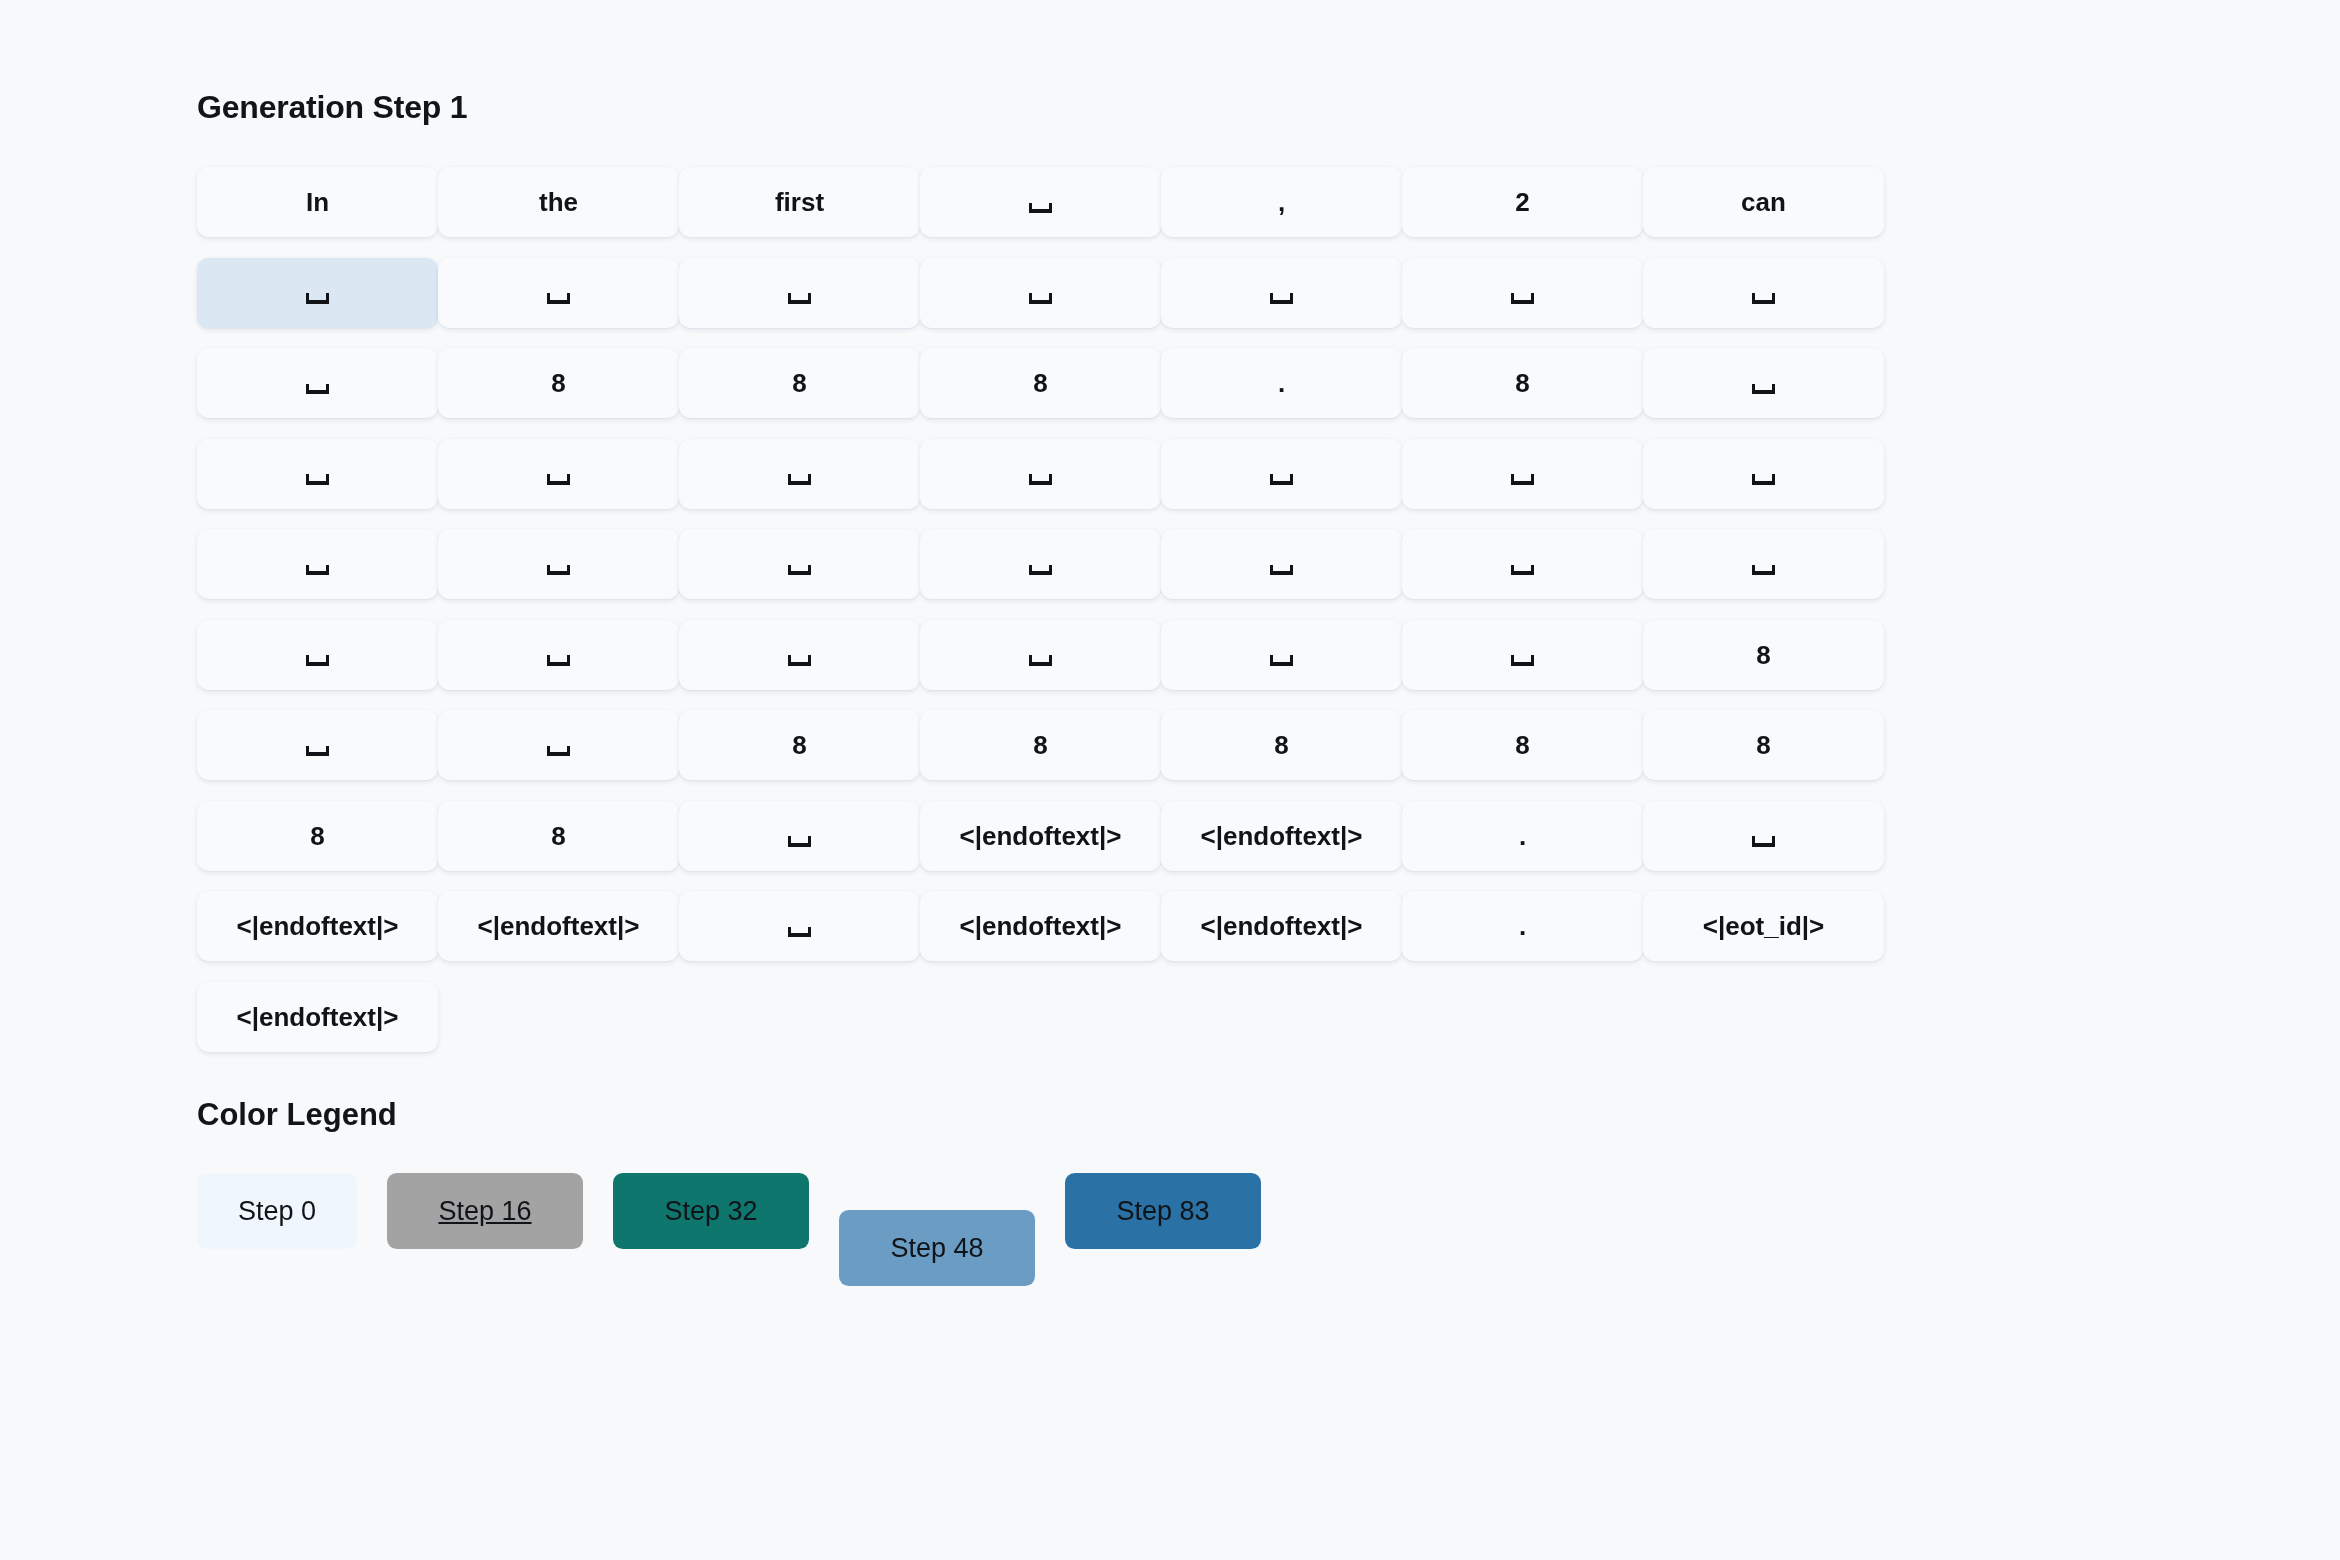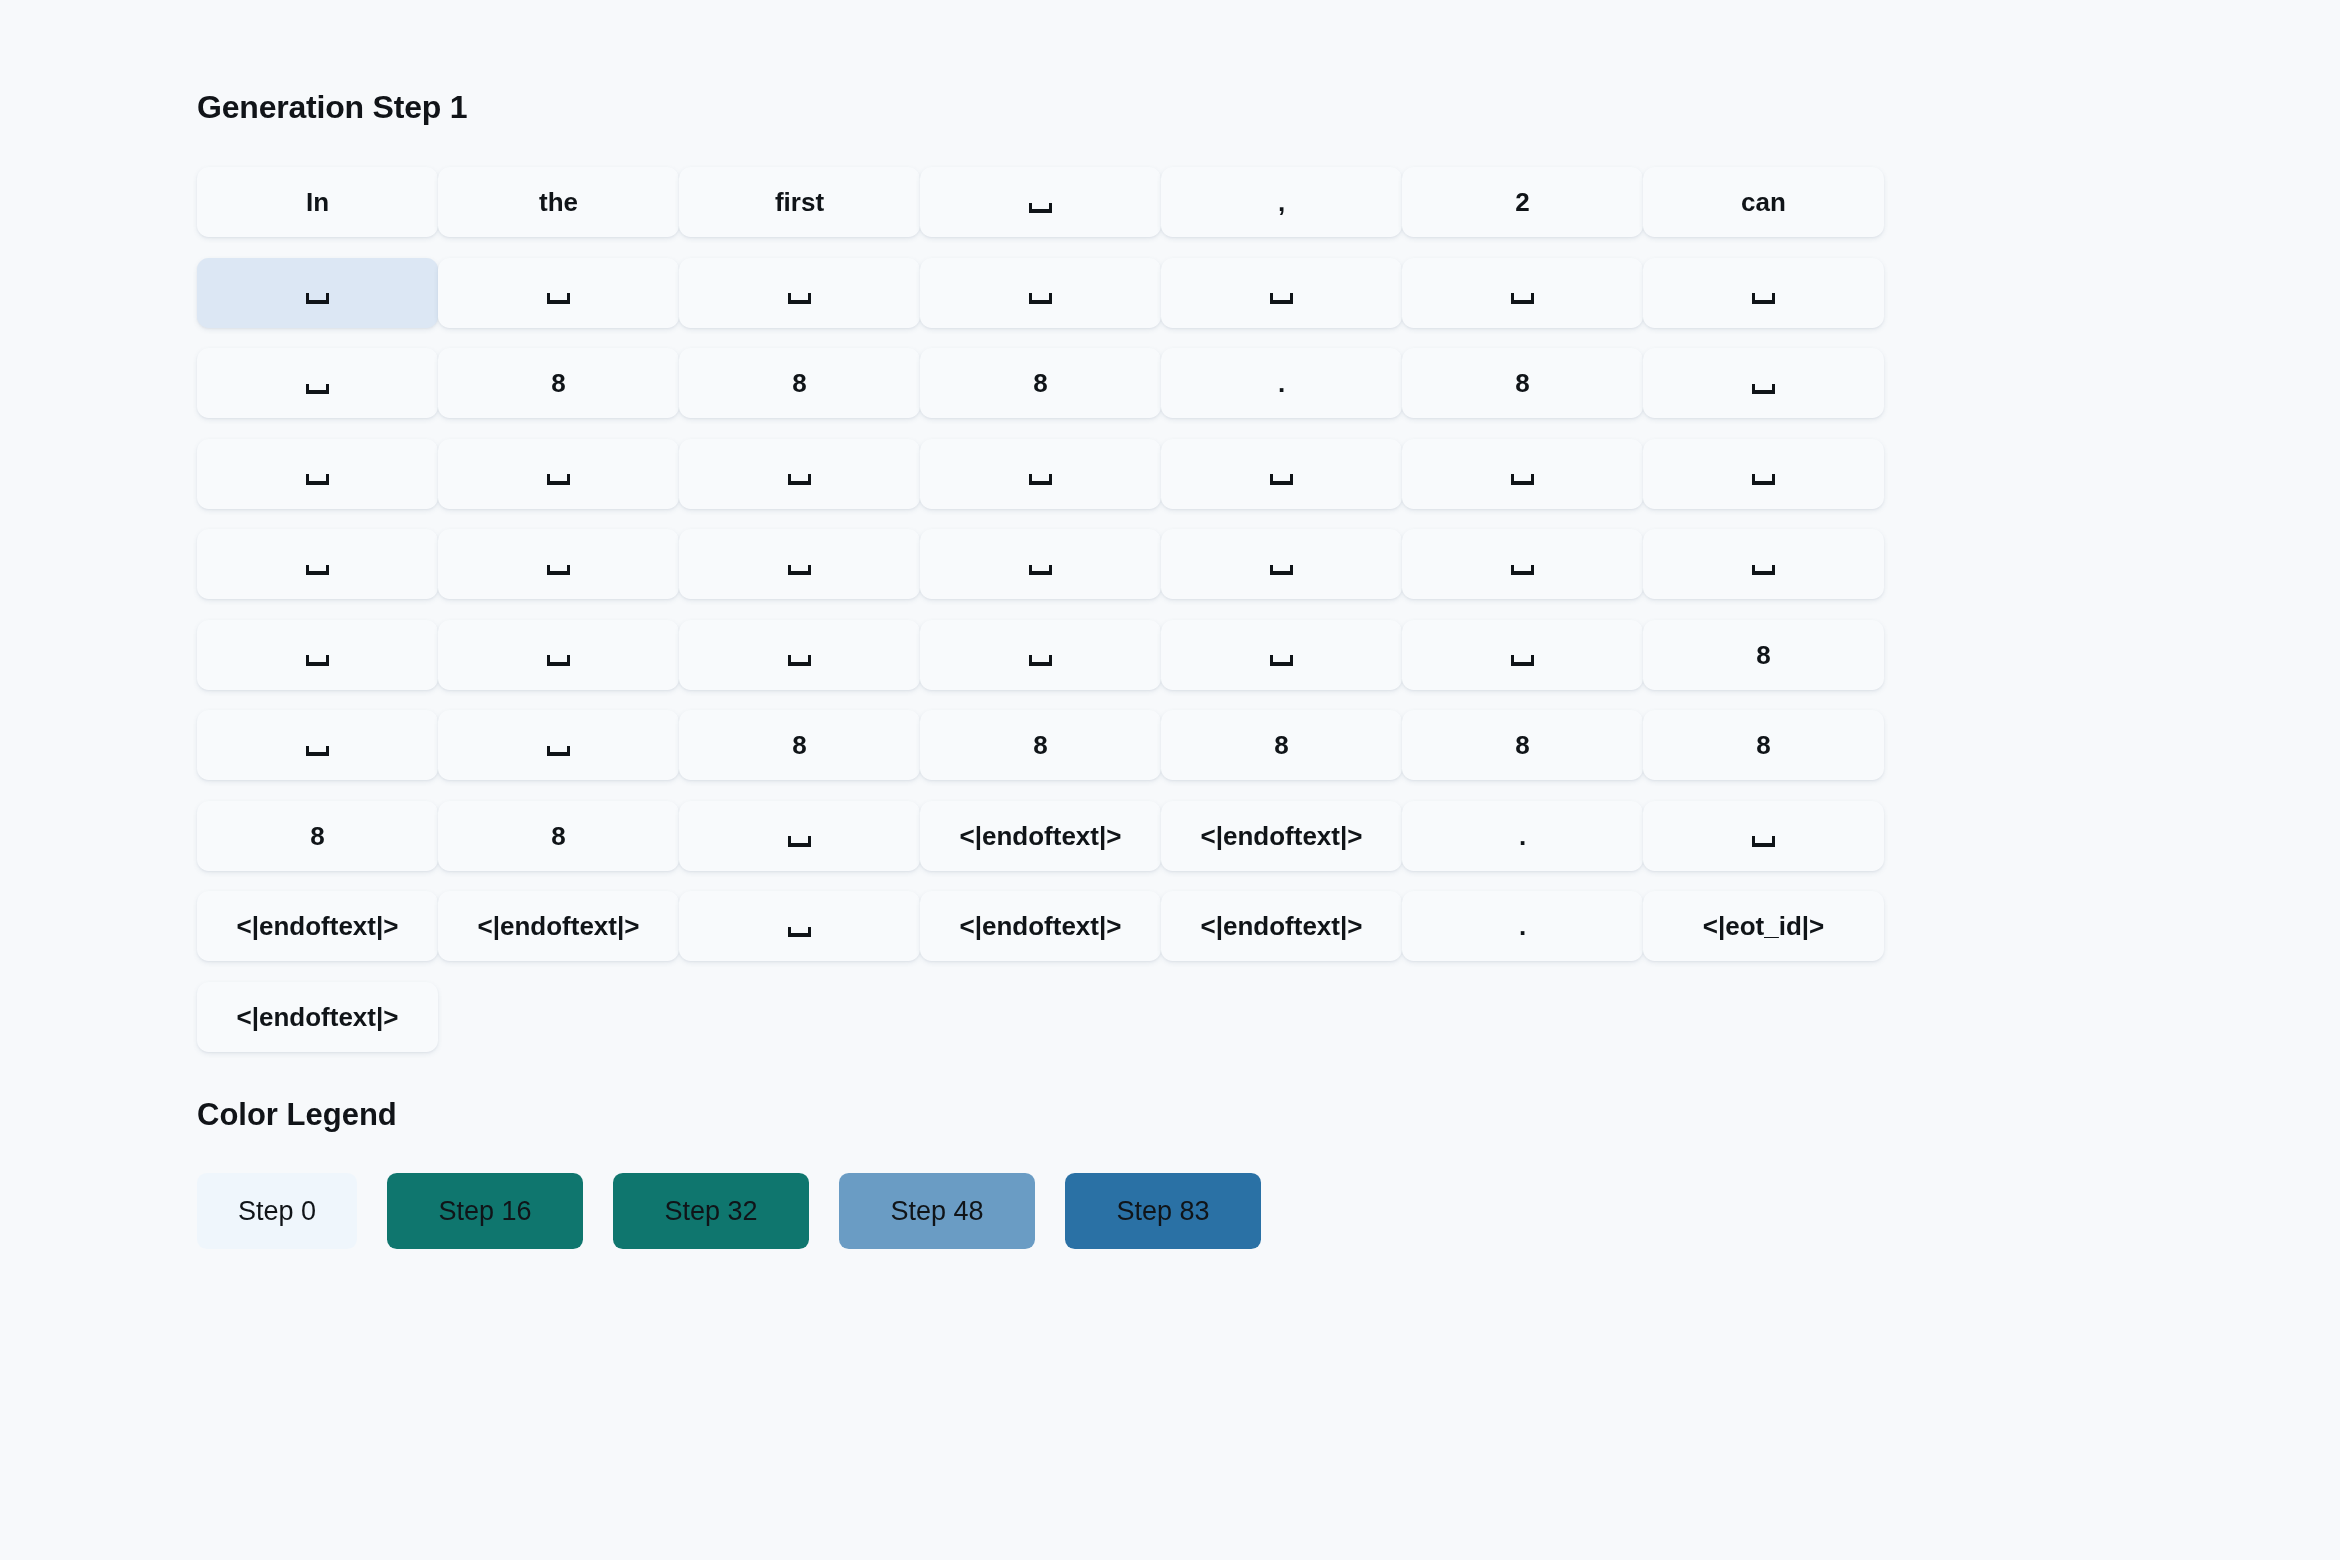--- a/index.html
+++ b/index.html
@@ -375,20 +375,20 @@
       </div>
       <div class="token-cell">
         <div class="token-chip">&lt;|endoftext|&gt;</div>
       </div>
     </div>
 
   <h2 class="legend-title">Color Legend</h2>
 
   <div class="legend-row">
       <div class="legend-swatch" style="background: rgb(239, 246, 252); color: rgb(16, 20, 24); width: 160px;">Step 0</div>
-      <div class="legend-swatch" style="background: #0f766e; color: rgb(16, 20, 24); width: 196px;">Step 16</div>
+      <div class="legend-swatch" style="background: #a3a3a3; color: rgb(16, 20, 24); width: 196px; text-decoration: underline;">Step 16</div>
       <div class="legend-swatch" style="background: #0f766e; color: rgb(16, 20, 24); width: 196px;">Step 32</div>
-      <div class="legend-swatch" style="background: rgb(106, 156, 196); color: rgb(16, 20, 24); width: 196px;">Step 48</div>
+      <div class="legend-swatch" style="background: rgb(106, 156, 196); color: rgb(16, 20, 24); width: 196px; margin-top: 37px;">Step 48</div>
       <div class="legend-swatch" style="background: rgb(42, 113, 165); color: rgb(16, 20, 24); width: 196px;">Step 83</div>
     </div>
 
 </div>
 
 
 </body></html>

